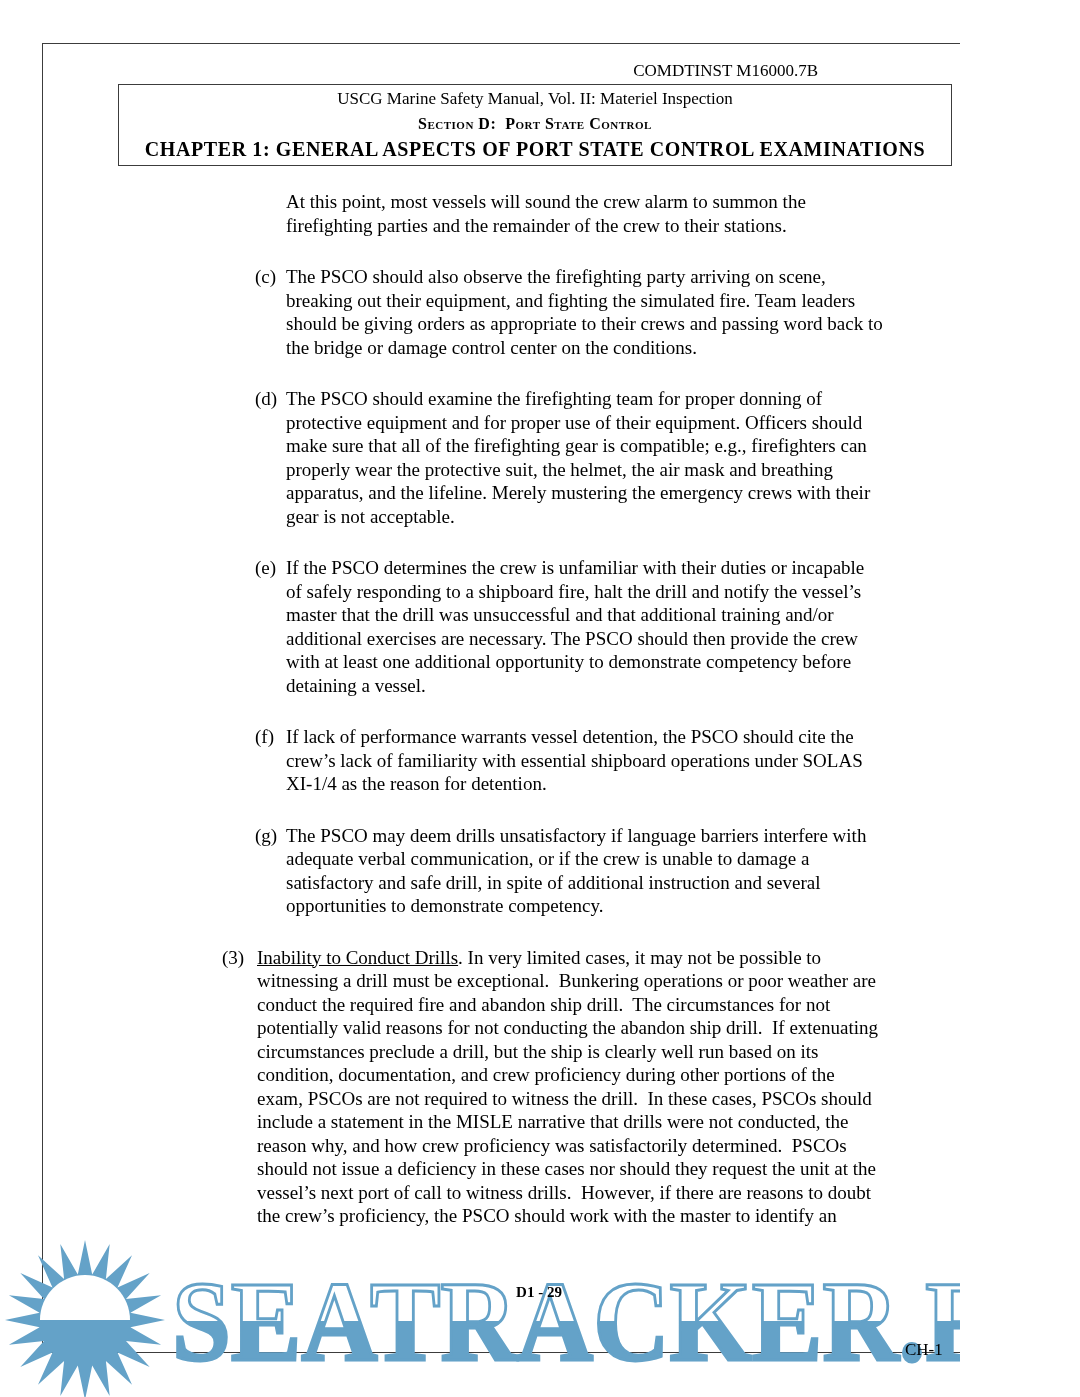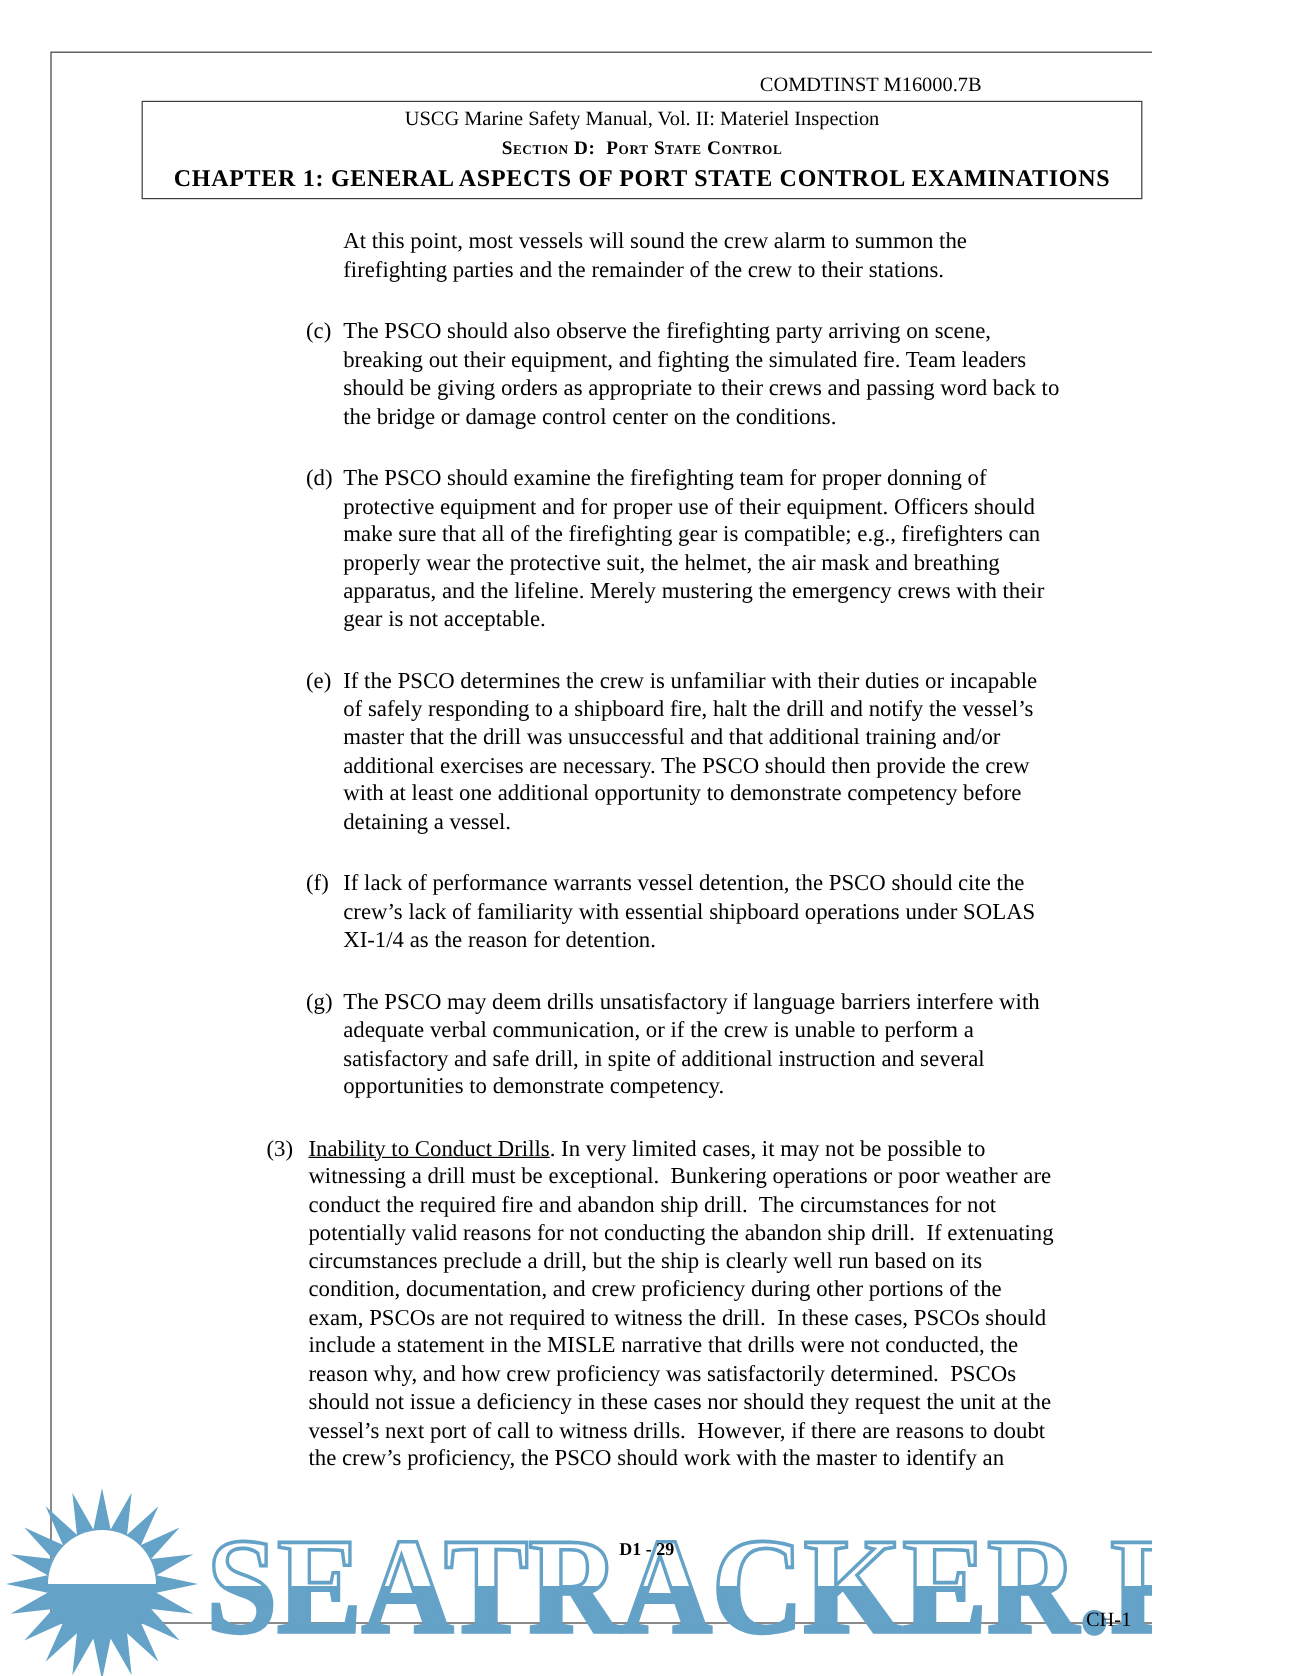--- a/index.html
+++ b/index.html
@@ -114,21 +114,21 @@
         <div class="ptext">
           <div class="pline">If lack of performance warrants vessel detention, the PSCO should cite the</div>
           <div class="pline">crew’s lack of familiarity with essential shipboard operations under SOLAS</div>
           <div class="pline">XI-1/4 as the reason for detention.</div>
         </div>
       </div>
       <div class="para indentc">
         <span class="plabel">(g)</span>
         <div class="ptext">
           <div class="pline">The PSCO may deem drills unsatisfactory if language barriers interfere with</div>
-          <div class="pline">adequate verbal communication, or if the crew is unable to perform a</div>
+          <div class="pline">adequate verbal communication, or if the crew is unable to damage a</div>
           <div class="pline">satisfactory and safe drill, in spite of additional instruction and several</div>
           <div class="pline">opportunities to demonstrate competency.</div>
         </div>
       </div>
       <div class="para indent3">
         <span class="plabel">(3)</span>
         <div class="ptext">
           <div class="pline"><u>Inability to Conduct Drills</u>. In very limited cases, it may not be possible to</div>
           <div class="pline">witnessing a drill must be exceptional.  Bunkering operations or poor weather are</div>
           <div class="pline">conduct the required fire and abandon ship drill.  The circumstances for not</div>

